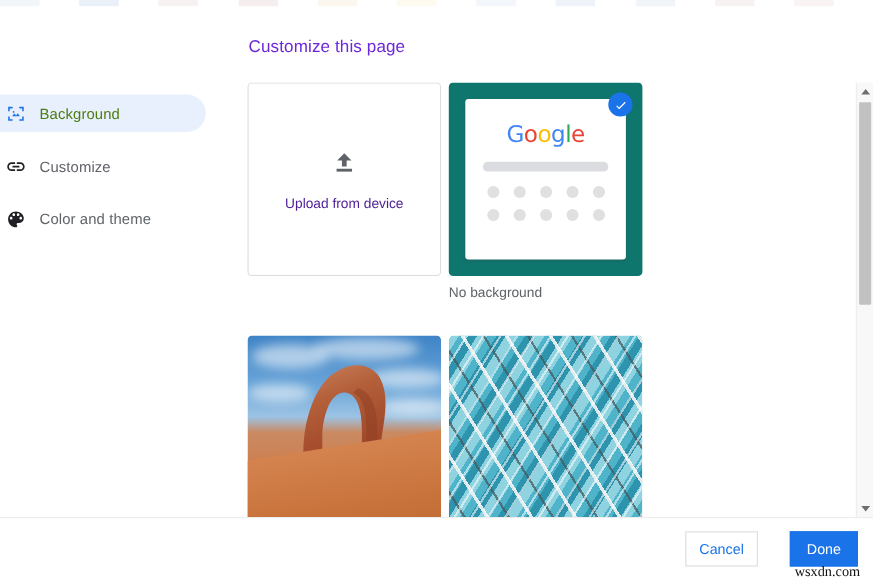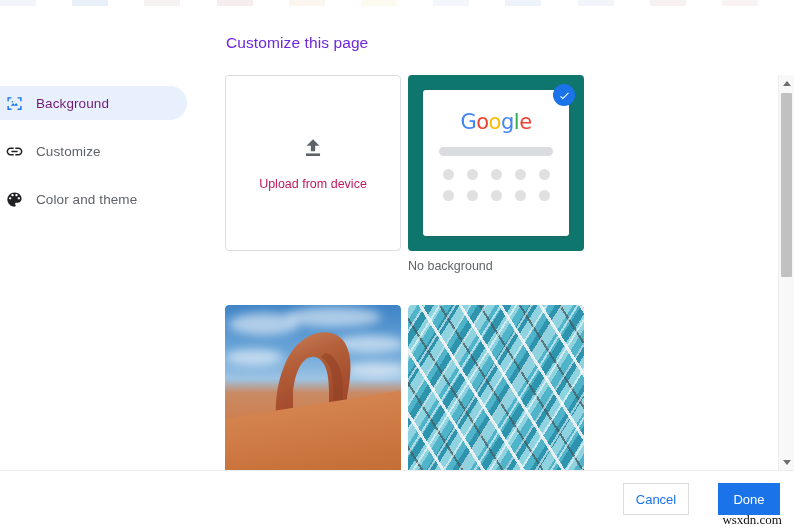--- a/index.html
+++ b/index.html
@@ -44,21 +44,21 @@
   .nav-item .ico {
     width: 24px; height: 24px; margin-left: 2px; margin-right: 10px;
     display: flex; align-items: center; justify-content: center;
     flex: 0 0 24px;
   }
   .nav-item .lbl {
     font-size: 13.5px; color: #5f6368; letter-spacing: .1px;
     white-space: nowrap;
   }
   .nav-item.selected { background: #e8f0fe; }
-  .nav-item.selected .lbl { color: #701a75; }
+  .nav-item.selected .lbl { color: #4d7c0f; }
 
   
   .pane {
     position: absolute; left: 210px; top: 0; right: 0; height: 464px;
   }
   .pane-title {
     position: absolute; left: 16px; top: 28px;
     font-size: 15.5px; color: #6d28d9; letter-spacing: .1px;
   }
 
@@ -91,21 +91,21 @@
   
   .tile-upload {
     width: 176px; height: 176px;
     border: 1px solid #dadce0; border-radius: 4px;
     box-sizing: border-box;
     display: flex; flex-direction: column;
     align-items: center; justify-content: center;
     background: #fff;
   }
   .tile-upload .up-label {
-    margin-top: 12px; font-size: 12.5px; color: #be185d;
+    margin-top: 12px; font-size: 12.5px; color: #4c1d95;
   }
 
   
   .tile-selected {
     background: #0f766e;
     padding: 15px;
     box-sizing: border-box;
     position: relative;
   }
   .nbg-card {

